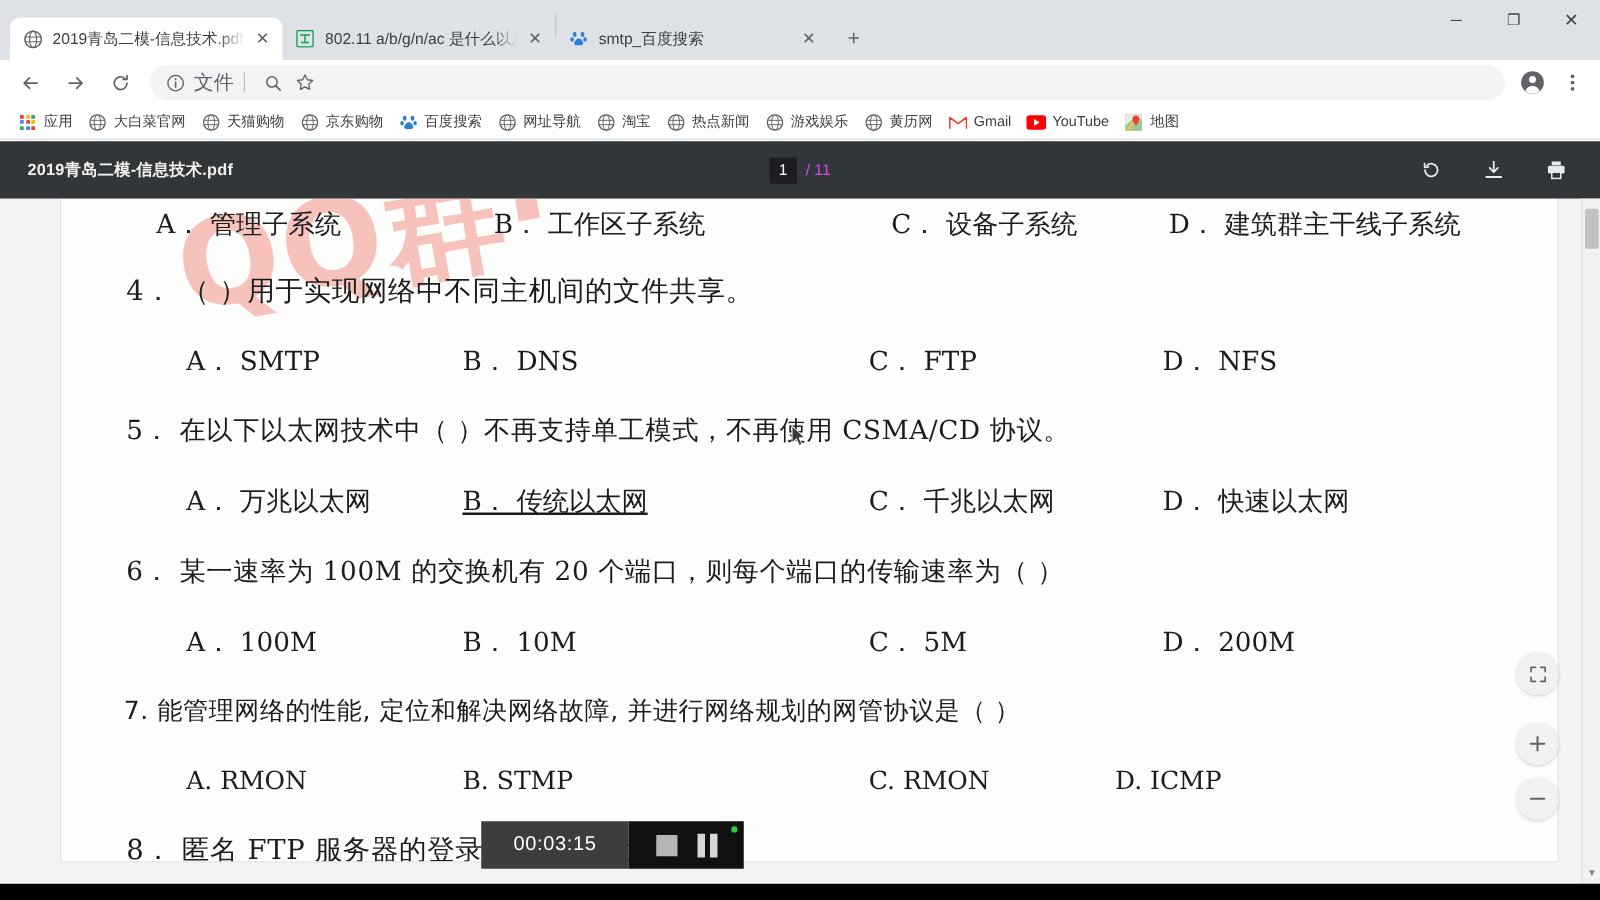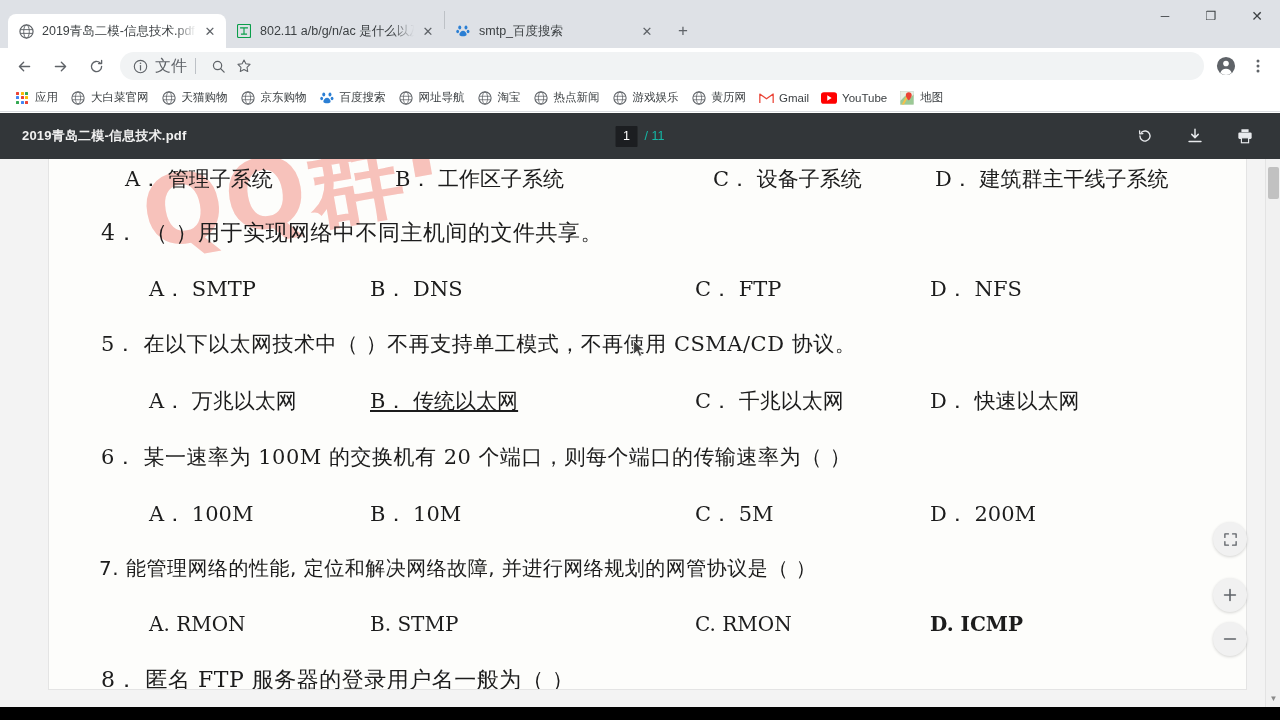--- a/index.html
+++ b/index.html
@@ -122,21 +122,21 @@
   .pdf-title { margin-left: 22px; font-weight: bold; font-size: 13px; letter-spacing: .2px; }
   .pdf-pager {
     position: absolute; left: 50%; transform: translateX(-50%);
     display: flex; align-items: center; font-size: 13px; color: #e8eaed;
   }
   .pdf-pagebox {
     background: #1c1e21; color: #fff; width: 22px; height: 21px;
     display: flex; align-items: center; justify-content: center;
     font-size: 12.5px; border-radius: 1px;
   }
-  .pdf-pagetotal { margin-left: 7px; font-size: 12.5px; color: #14b8a6; }
+  .pdf-pagetotal { margin-left: 7px; font-size: 12.5px; color: #d946ef; }
   .pdf-actions { position: absolute; right: 24px; display: flex; align-items: center; gap: 28px; }
   .pdf-act { width: 22px; height: 22px; display: flex; align-items: center; justify-content: center; color: #e8eaed; }
 
   .pdf-body {
     position: absolute; top: 159px; left: 0; width: 1280px; height: 548px;
     background: #f3f3f3; overflow: hidden;
   }
   .pdf-page {
     position: absolute; top: 0; left: 49px; width: 1197px; height: 530px;
     background: #fdfdfb;
@@ -539,21 +539,21 @@
           <span class="opt" style="position:absolute;left:245px;">B． 10M</span>
           <span class="opt" style="position:absolute;left:570px;">C． 5M</span>
           <span class="opt" style="position:absolute;left:805px;">D． 200M</span>
         </div>
 
         <div class="qtext" style="position:absolute; top:396px; left:50px; font-size:20px; font-family:'DejaVu Sans',sans-serif;">7. 能管理网络的性能, 定位和解决网络故障, 并进行网络规划的网管协议是（      ）</div>
         <div class="opts" style="position:absolute; top:453px; left:76px; font-size:20px;">
           <span class="opt" style="position:absolute;left:24px;">A. RMON</span>
           <span class="opt" style="position:absolute;left:245px;">B. STMP</span>
           <span class="opt" style="position:absolute;left:570px;">C. RMON</span>
-          <span class="opt" style="position:absolute;left:805px;font-weight:bold;">D. ICMP</span>
+          <span class="opt" style="position:absolute;left:767px;">D. ICMP</span>
         </div>
 
         <div class="qtext" style="position:absolute; top:506px; left:52px;">8． 匿名 FTP 服务器的登录用户名一般为（      ）</div>
       </div>
     </div>
 
     <div class="zoomctl" style="top:363px;">
       <div class="zbtn">
         <svg width="15" height="15" viewBox="0 0 16 16">
           <path d="M2 5.8V2h3.8M14 5.8V2h-3.8M2 10.2V14h3.8M14 10.2V14h-3.8" fill="none" stroke="#5f6368" stroke-width="1.4" stroke-linecap="round" stroke-linejoin="round"></path>
@@ -574,20 +574,31 @@
           </svg>
       </div>
     </div>
   </div>
 
   <div class="vscroll">
     <div class="thumb"></div>
     <div class="arrow">▼</div>
   </div>
 
+  <div class="recorder">
+    <div class="rec-time">00:03:15</div>
+    <div class="rec-ctrls">
+      <span class="rec-dot"></span>
+      <span class="rec-stop"></span>
+      <span class="rec-pause">
+          <i></i>
+          <i></i>
+        </span>
+    </div>
+  </div>
 
   <div class="cursor">
     <svg width="12" height="18" viewBox="0 0 12 18">
       <path d="M0.6 0.7L0.6 14.4 4.1 11.1 6.4 16.4 8.6 15.4 6.3 10.3 10.8 10.2z" fill="#3c3c3c" stroke="#fff" stroke-width=".8"></path>
     </svg>
   </div>
 
   <div class="pdf-bottom-strip"></div>
 </div>
 

